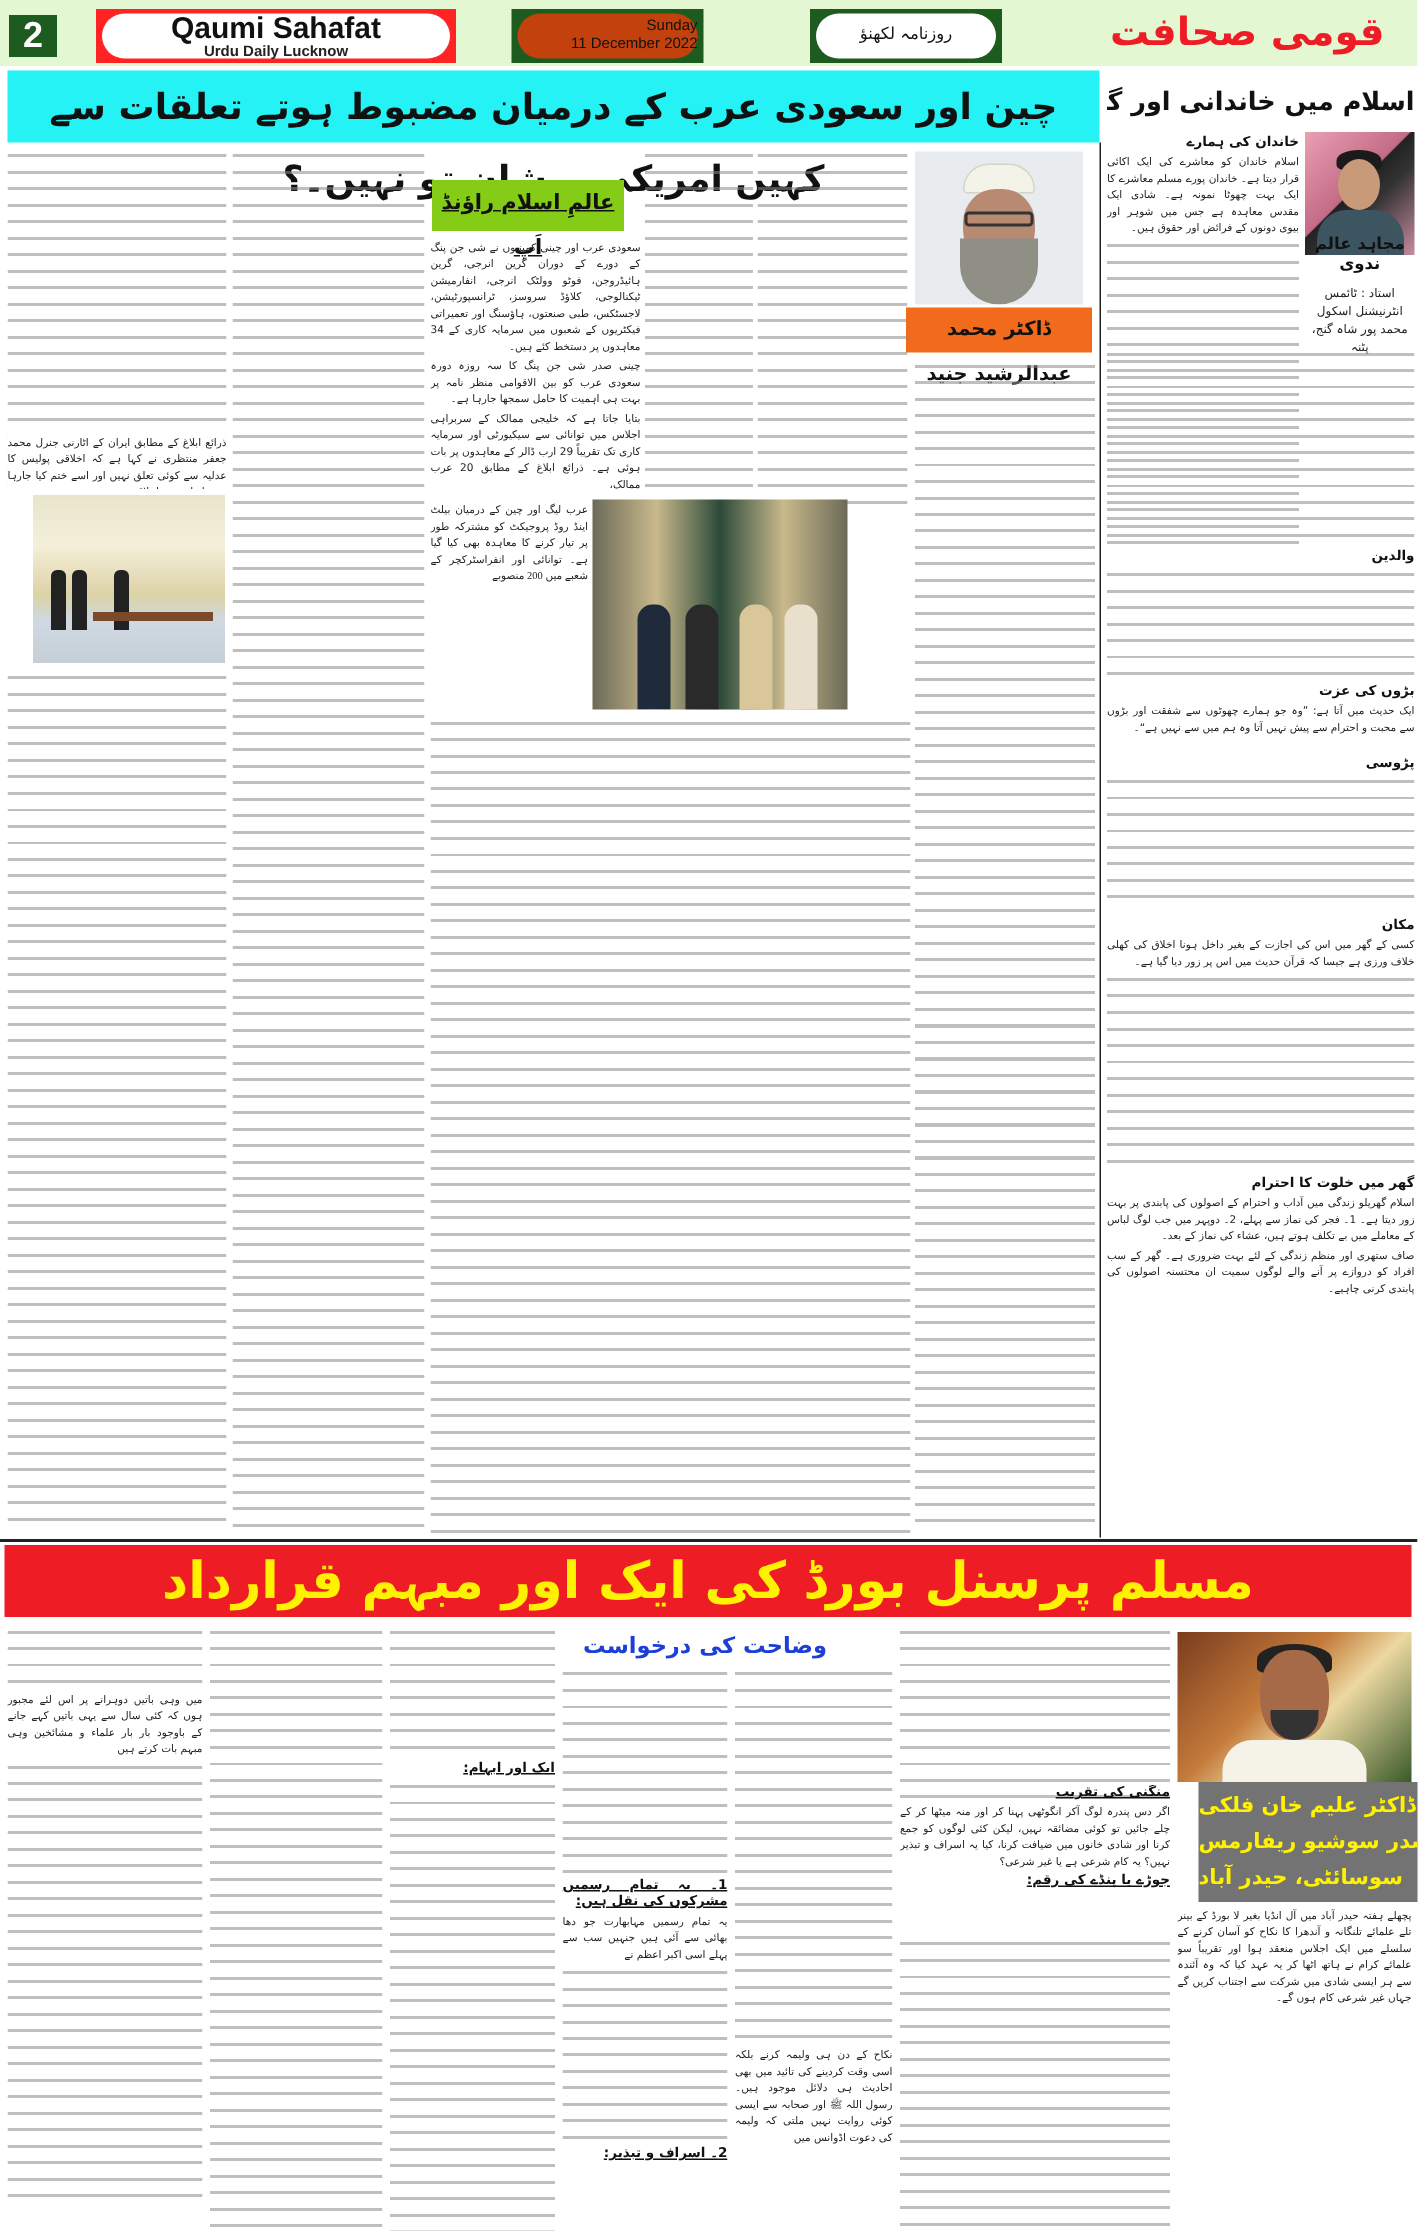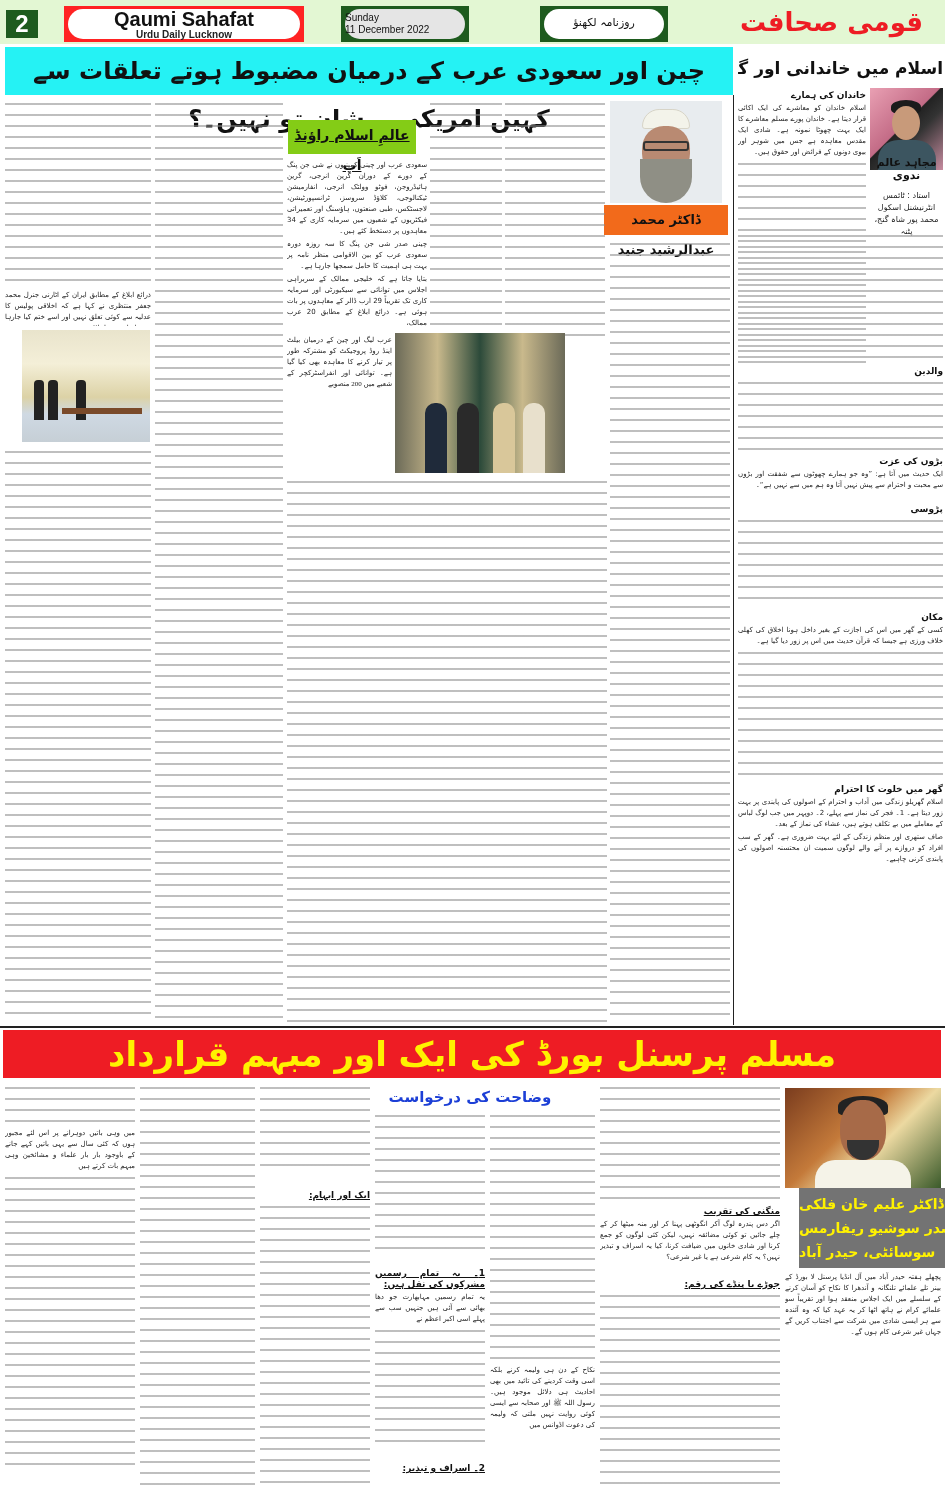--- a/index.html
+++ b/index.html
@@ -26,22 +26,22 @@
     width: 100%; height: 100%; background: #fff; border-radius: 15px;
     text-align: center; color: #111;
   }
   .brand-title { font: bold 20px "Liberation Sans", sans-serif; line-height: 20px; display:block; }
   .brand-sub { font: bold 10px "Liberation Sans", sans-serif; line-height: 11px; display:block; color:#222; }
   .date-box {
     position: absolute; left: 341px; top: 6px; width: 128px; height: 36px;
     background: #1e5b1e; padding: 3px 4px;
   }
   .date-inner {
-    width: 100%; height: 100%; background: #e5e5e5; border-radius: 15px;
-    text-align: left; font: 10px "Liberation Sans", sans-serif; color:#111; line-height: 12px; padding-top: 3px;
+    width: 100%; height: 100%; background: #c2410c; border-radius: 15px;
+    text-align: right; font: 10px "Liberation Sans", sans-serif; color:#111; line-height: 12px; padding-top: 3px;
   }
   .roznama-box {
     position: absolute; left: 540px; top: 6px; width: 128px; height: 36px;
     background: #1e5b1e; padding: 3px 4px;
   }
   .roznama-inner {
     width: 100%; height: 100%; background: #fff; border-radius: 15px;
     text-align: center; font: 11px "DejaVu Sans", sans-serif; line-height: 28px; color:#111;
   }
   .urdu-logo {
@@ -111,21 +111,21 @@
     text-align: center; line-height: 48px; direction: rtl;
   }
   .sub-blue {
     position: absolute; left: 370px; top: 1088px; width: 200px; height: 22px;
     color: #1c3fd6; font: bold 15px "DejaVu Sans", sans-serif; direction: rtl; text-align: center;
   }
 
   .col { position: absolute; direction: rtl; font: 7px "DejaVu Sans", sans-serif; color: #222; line-height: 11px; text-align: justify; overflow: hidden; }
   .col p { margin-bottom: 2px; }
   .col .sub { font-weight: bold; font-size: 9px; margin: 4px 0 2px; display:block; color:#111; }
-  .col .sub-ul { font-weight: bold; font-size: 9px; text-decoration: underline; margin: 16px 0 2px; display:block; color:#111; }
+  .col .sub-ul { font-weight: bold; font-size: 9px; text-decoration: underline; margin: 0 0 2px; display:block; color:#111; }
   .filler { display: block; height: 100%; background:
       repeating-linear-gradient(180deg, transparent 0, transparent 3px, #8a8a8a 3px, #8a8a8a 5px, transparent 5px, transparent 11px); opacity: 0.55; }
 
   .rule { position: absolute; background: #222; }
   .byline {
     position: absolute; direction: rtl; font: bold 11px "DejaVu Sans", sans-serif; color:#111; text-align: center;
   }
   .byline-sub { position:absolute; direction: rtl; font: 8px "DejaVu Sans", sans-serif; color:#222; text-align:center; line-height: 12px; }
 </style>
 </head>
@@ -259,21 +259,21 @@
   <div class="beard"></div>
   <div class="body"></div>
 </div>
 <div class="red-name-box">
   <span>ڈاکٹر علیم خان فلکی</span>
   <span>صدر سوشیو ریفارمس</span>
   <span>سوسائٹی، حیدر آباد</span>
 </div>
 
 <div class="col" style="left:785px; top:1272px; width:156px; height:218px;">
-  <p>پچھلے ہفتہ حیدر آباد میں آل انڈیا پرسنل لا بورڈ کے بینر تلے علمائے تلنگانہ و آندھرا کا نکاح کو آسان کرنے کے سلسلے میں ایک اجلاس منعقد ہوا اور تقریباً سو علمائے کرام نے ہاتھ اٹھا کر یہ عہد کیا کہ وہ آئندہ سے ہر ایسی شادی میں شرکت سے اجتناب کریں گے جہاں غیر شرعی کام ہوں گے۔</p>
+  <p>پچھلے ہفتہ حیدر آباد میں آل انڈیا بغیر لا بورڈ کے بینر تلے علمائے تلنگانہ و آندھرا کا نکاح کو آسان کرنے کے سلسلے میں ایک اجلاس منعقد ہوا اور تقریباً سو علمائے کرام نے ہاتھ اٹھا کر یہ عہد کیا کہ وہ آئندہ سے ہر ایسی شادی میں شرکت سے اجتناب کریں گے جہاں غیر شرعی کام ہوں گے۔</p>
 </div>
 <div class="col" style="left:600px; top:1084px; width:180px; height:120px;">
   <span class="filler"></span>
 </div>
 <div class="col" style="left:600px; top:1190px; width:180px; height:100px;">
   <span class="sub-ul">منگنی کی تقریب</span>
   <p>اگر دس پندرہ لوگ آکر انگوٹھی پہنا کر اور منہ میٹھا کر کے چلے جائیں تو کوئی مضائقہ نہیں، لیکن کئی لوگوں کو جمع کرنا اور شادی خانوں میں ضیافت کرنا، کیا یہ اسراف و تبذیر نہیں؟ یہ کام شرعی ہے یا غیر شرعی؟</p>
   <span class="sub-ul">جوڑے یا پنڈے کی رقم:</span>
 </div>
 <div class="col" style="left:600px; top:1292px; width:180px; height:198px;">

